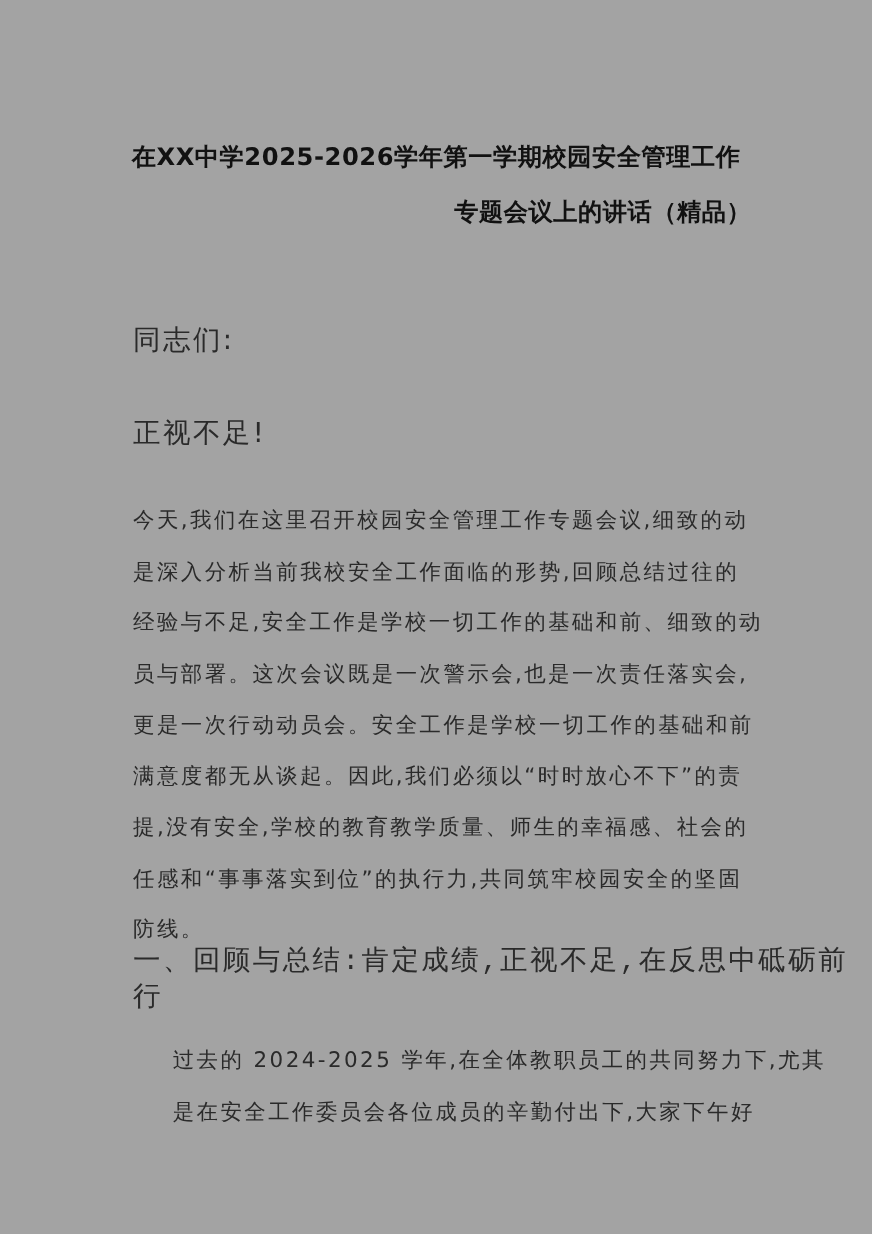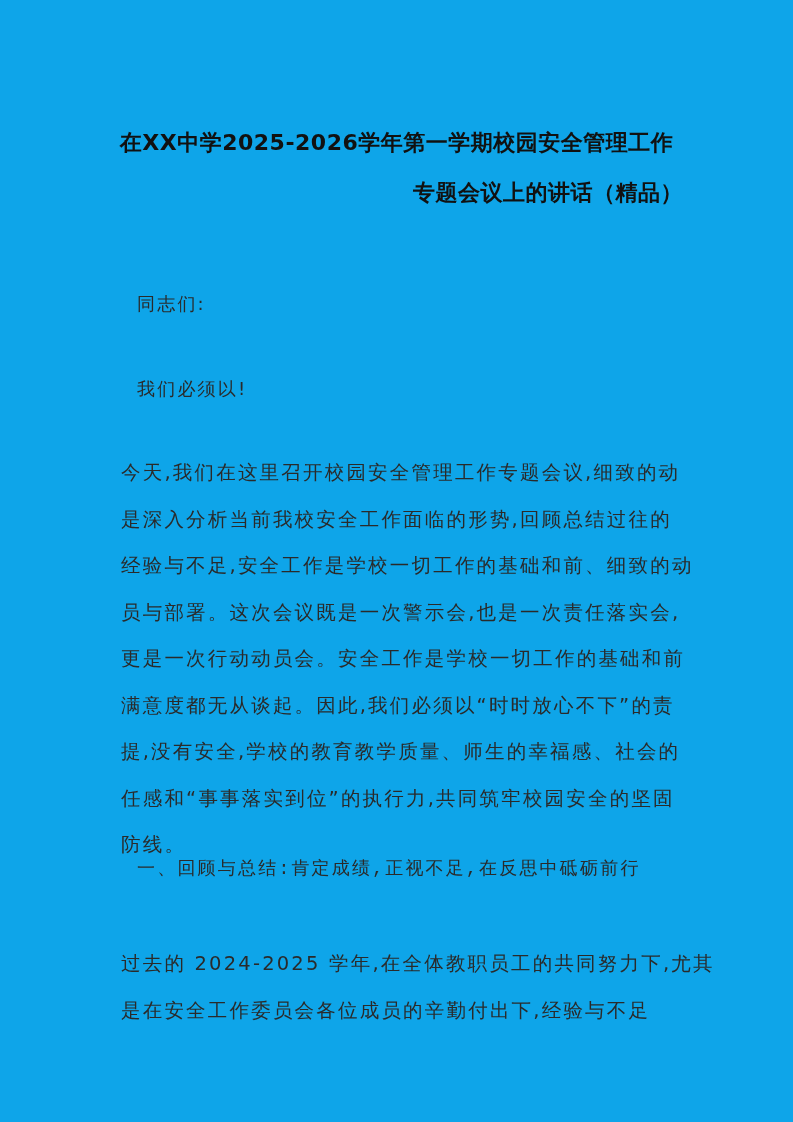--- a/index.html
+++ b/index.html
@@ -1,48 +1,48 @@
 <!DOCTYPE html>
 <html><head>
 <meta charset="utf-8">
 <style>
   html, body { margin: 0; padding: 0; background: #ffffff; }
   body { width: 793px; height: 1122px; overflow: hidden; position: relative;
          font-family: "DejaVu Sans", "Liberation Sans", sans-serif; color: #1a1a1a; }
-  .page { position: absolute; left: 0; top: 0; width: 793px; height: 1122px; background: #0ea5e9; }
+  .page { position: absolute; left: 0; top: 0; width: 793px; height: 1122px; background: #a3a3a3; }
   .title { position: absolute; left: 110px; width: 573px; text-align: center;
            font-size: 22px; font-weight: bold; letter-spacing: 0.5px; color: #111; }
   .t1 { top: 128px; }
   .t2 { top: 178px; text-align: right; }
   .body-text { position: absolute; left: 121px; width: 556px; font-size: 19.5px;
                letter-spacing: 2.2px; color: #2a2a2a; line-height: 46.5px; text-align: justify; }
   .line { display: block; white-space: nowrap; height: 46.5px; }
-  .heading { position: absolute; left: 137px; font-size: 18px; letter-spacing: 2.2px; color: #2a2a2a; }
+  .heading { position: absolute; left: 121px; font-size: 25px; letter-spacing: 2.2px; color: #2a2a2a; }
 </style>
 </head>
 <body>
 
 <div class="page">
   <div class="title t1">在XX中学2025-2026学年第一学期校园安全管理工作</div>
   <div class="title t2">专题会议上的讲话（精品）</div>
 
   <div class="heading" style="top:292px;">同志们:</div>
-  <div class="heading" style="top:377px;">我们必须以!</div>
+  <div class="heading" style="top:377px;">正视不足!</div>
 
   <div class="body-text" style="top:450px;">
     <span class="line">今天,我们在这里召开校园安全管理工作专题会议,细致的动</span>
     <span class="line">是深入分析当前我校安全工作面临的形势,回顾总结过往的</span>
     <span class="line">经验与不足,安全工作是学校一切工作的基础和前、细致的动</span>
     <span class="line">员与部署。这次会议既是一次警示会,也是一次责任落实会,</span>
     <span class="line">更是一次行动动员会。安全工作是学校一切工作的基础和前</span>
     <span class="line">满意度都无从谈起。因此,我们必须以“时时放心不下”的责</span>
     <span class="line">提,没有安全,学校的教育教学质量、师生的幸福感、社会的</span>
     <span class="line">任感和“事事落实到位”的执行力,共同筑牢校园安全的坚固</span>
     <span class="line">防线。</span>
   </div>
 
   <div class="heading" style="top:856px;font-family:Liberation Mono, monospace;">一、回顾与总结:肯定成绩,正视不足,在反思中砥砺前行</div>
 
-  <div class="body-text" style="top:941px;">
+  <div class="body-text" style="top:941px;margin-left:36px;">
     <span class="line">过去的 2024-2025 学年,在全体教职员工的共同努力下,尤其</span>
-    <span class="line">是在安全工作委员会各位成员的辛勤付出下,经验与不足</span>
+    <span class="line">是在安全工作委员会各位成员的辛勤付出下,大家下午好</span>
   </div>
 </div>
 
 </body></html>

